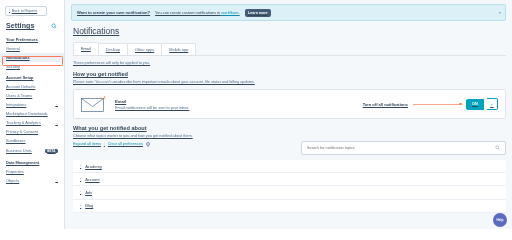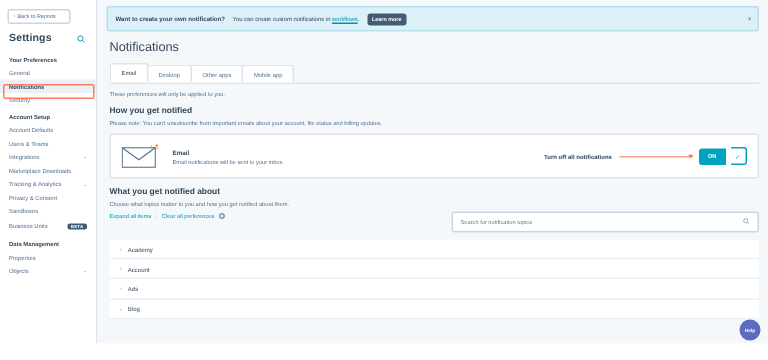--- a/index.html
+++ b/index.html
@@ -4,21 +4,21 @@
 <style>
   * { box-sizing: border-box; margin: 0; padding: 0; }
   html, body {
     width: 512px; height: 229px;
     overflow: hidden;
     background: #ffffff;
     font-family: "Liberation Sans", sans-serif;
     font-size: 4.2px;
     color: #33475b;
   }
-  .app { display: flex; width: 512px; height: 229px; position: relative; }
+  .app { display: flex; width: 512px; height: 229px; position: relative; text-decoration: underline; }
 
   
   .sidebar {
     width: 65px; height: 229px;
     background: #ffffff;
     border-right: 1px solid #dfe3eb;
     padding: 4px 0 0 0;
     overflow: hidden;
     flex: 0 0 65px;
   }

